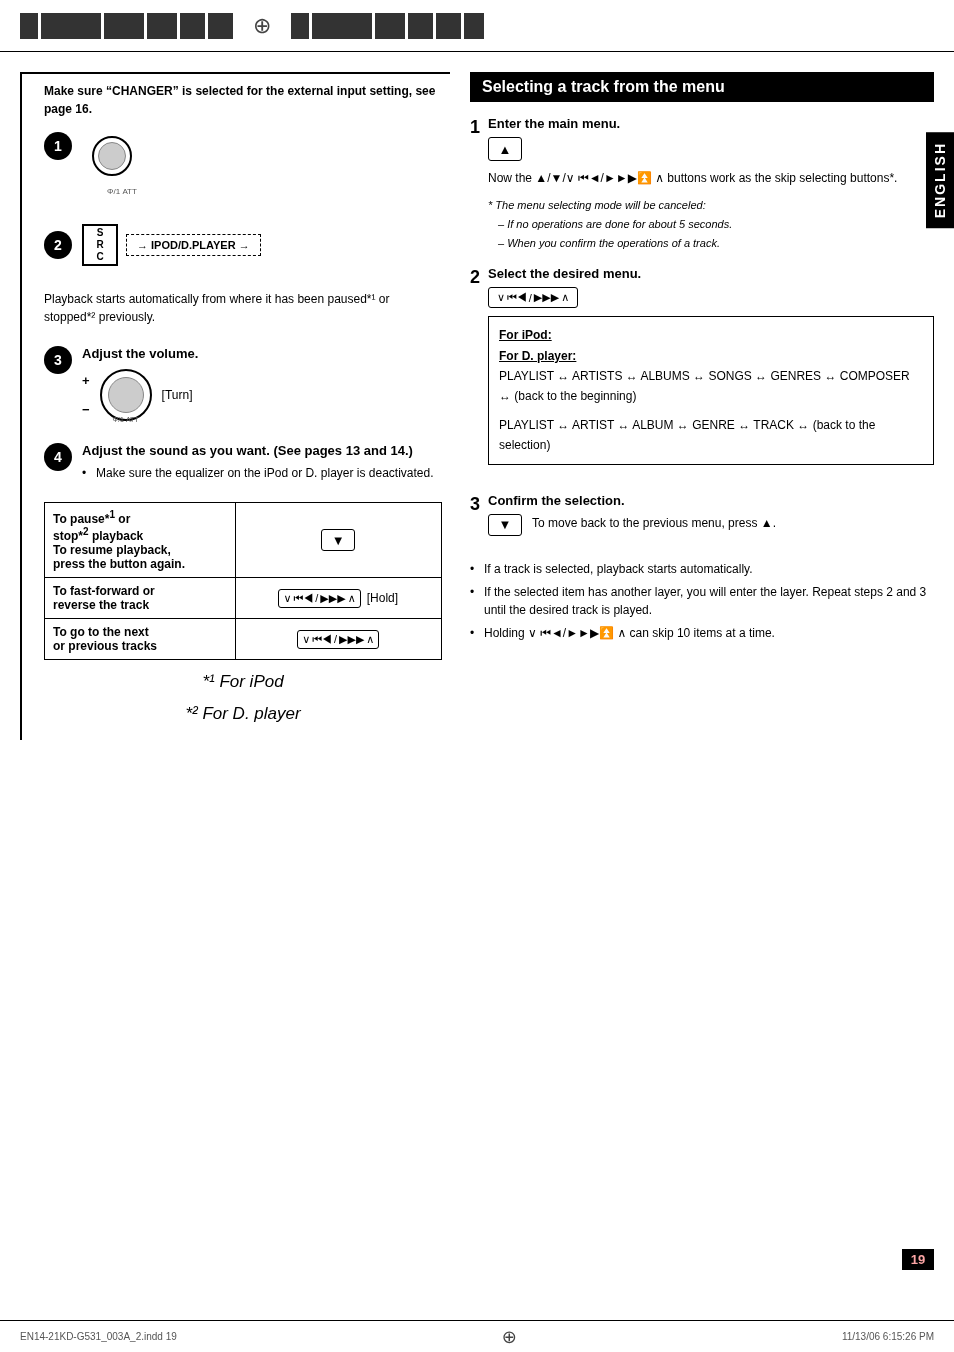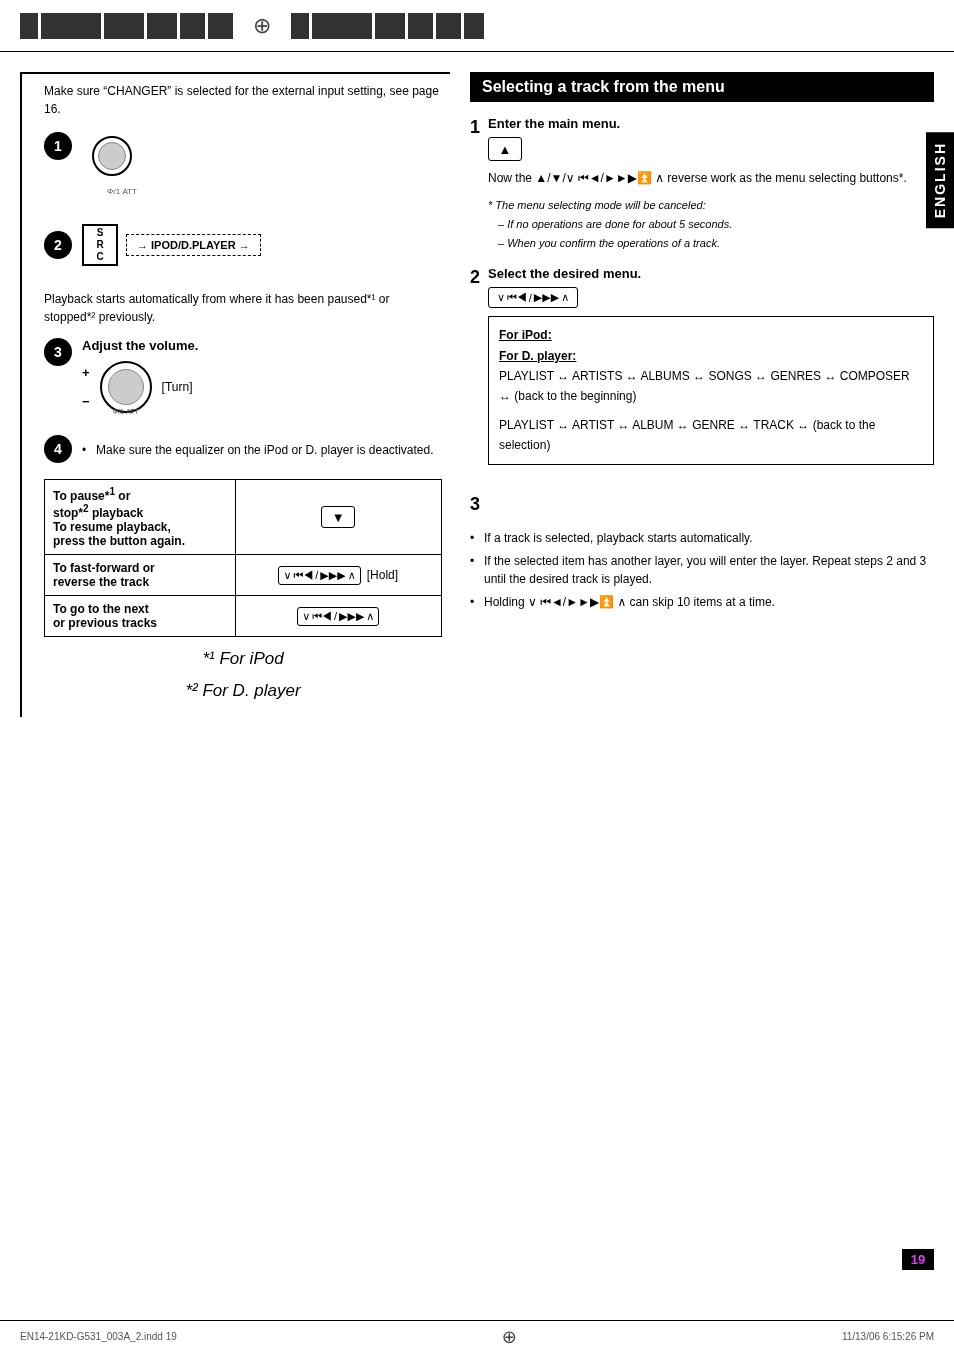--- a/index.html
+++ b/index.html
@@ -73,21 +73,21 @@
       padding: 10px 6px;
       letter-spacing: 2px;
     }
 
     
     .page-number-box {
       position: absolute;
       bottom: 0;
       right: 0;
       background: #000;
-      color: #d946ef;
+      color: #fca5a5;
       font-size: 13px;
       font-weight: bold;
       padding: 3px 8px;
       min-width: 32px;
       text-align: center;
     }
 
     
     .preparations-heading {
       font-size: 13px;
@@ -302,20 +302,21 @@
 
     .turn-label {
       font-size: 12px;
       color: #000;
     }
 
     .preparations-text {
       font-size: 12px;
       line-height: 1.5;
       margin-bottom: 14px;
+      font-weight: bold;
     }
 
     .top-decorative {
       display: flex;
       gap: 3px;
     }
 
     .top-dec-blk {
       background: #333;
       height: 26px;
@@ -384,21 +385,21 @@
           <div class="ipod-diagram">
             <div class="src-box">
               <span>S</span>
               <span>R</span>
               <span>C</span>
             </div>
             <div class="dashed-box">→ IPOD/D.PLAYER →</div>
           </div>
         </div>
 
-        <div style="font-size:12px; line-height:1.5; margin-bottom:12px;">Playback starts automatically from where it has been paused*¹ or stopped*² previously.</div>
+        <div style="font-size:12px; line-height:1.5; margin-bottom:20px;">Playback starts automatically from where it has been paused*¹ or stopped*² previously.</div>
 
         <div class="step-row">
           <div style="flex-shrink:0;">
             <div class="step-circle">3</div>
           </div>
           <div class="step-content">
             <div class="step-heading">Adjust the volume.</div>
             <div class="volume-diagram">
               <div class="plus-minus">
                 <span>+</span>
@@ -413,20 +414,21 @@
               <div class="turn-label">[Turn]</div>
             </div>
           </div>
         </div>
 
         <div class="step-row">
           <div style="flex-shrink:0;">
             <div class="step-circle">4</div>
           </div>
           <div class="step-content">
+            <div class="step-heading">Adjust the sound as you want. (See pages 13 and 14.)</div>
             <ul class="bullet-list">
               <li>Make sure the equalizer on the iPod or D.&nbsp;player is deactivated.</li>
             </ul>
           </div>
         </div>
 
         <table class="info-table">
           <tbody>
               <tr>
             <td class="label-cell">
@@ -483,21 +485,21 @@
       <span>Selecting a track from the menu</span>
     </div>
 
     <div style="display:flex; gap:8px; margin-bottom:14px; align-items:flex-start;">
       <div style="flex-shrink:0; font-size:18px; font-weight:bold; padding-top:1px;">1</div>
       <div>
         <div class="step-heading">Enter the main menu.</div>
         <div style="margin: 6px 0 8px 0;">
           <div class="small-up-arrow" style="width:34px; height:24px;">▲</div>
         </div>
-        <div style="font-size:12px; line-height:1.6; margin-bottom:8px;">Now the ▲/▼/∨ ⏮◄/►►▶⏫ ∧ reverse work as the menu selecting buttons*.</div>
+        <div style="font-size:12px; line-height:1.6; margin-bottom:8px;">Now the ▲/▼/∨ ⏮◄/►►▶⏫ ∧ buttons work as the skip selecting buttons*.</div>
         <div style="font-size:11px; font-style:italic; line-height:1.7;">
           <div>*  The menu selecting mode will be canceled:</div>
           <div style="padding-left:10px;">– If no operations are done for about 5 seconds.</div>
           <div style="padding-left:10px;">– When you confirm the operations of a track.</div>
         </div>
       </div>
     </div>
 
     <div style="display:flex; gap:8px; margin-bottom:14px; align-items:flex-start;">
       <div style="flex-shrink:0; font-size:18px; font-weight:bold; padding-top:1px;">2</div>
@@ -516,20 +518,27 @@
           <div><span class="bold underline">For iPod:</span></div>
           <div><span class="bold underline">For D. player:</span></div>
           <div style="margin-bottom:8px;">PLAYLIST ↔ ARTISTS ↔ ALBUMS ↔ SONGS ↔ GENRES ↔ COMPOSER ↔ (back to the beginning)</div>
           <div>PLAYLIST ↔ ARTIST ↔ ALBUM ↔ GENRE ↔ TRACK ↔ (back to the selection)</div>
         </div>
       </div>
     </div>
 
     <div style="display:flex; gap:8px; margin-bottom:14px; align-items:flex-start;">
       <div style="flex-shrink:0; font-size:18px; font-weight:bold; padding-top:1px;">3</div>
+      <div>
+        <div class="step-heading">Confirm the selection.</div>
+        <div style="display:flex; gap:10px; margin: 6px 0 10px 0; align-items:flex-start;">
+          <div class="small-down-arrow">▼</div>
+          <div style="font-size:12px; line-height:1.5;">To move back to the previous menu, press ▲.</div>
+        </div>
+      </div>
     </div>
 
     <ul class="bullet-list">
       <li>If a track is selected, playback starts automatically.</li>
       <li>If the selected item has another layer, you will enter the layer. Repeat steps 2 and 3 until the desired track is played.</li>
       <li>Holding ∨ ⏮◄/►►▶⏫ ∧ can skip 10 items at a time.</li>
     </ul>
 
     <div class="english-tab">ENGLISH</div>
 

